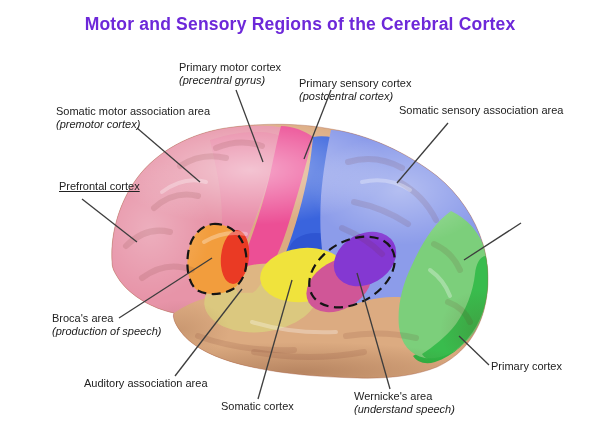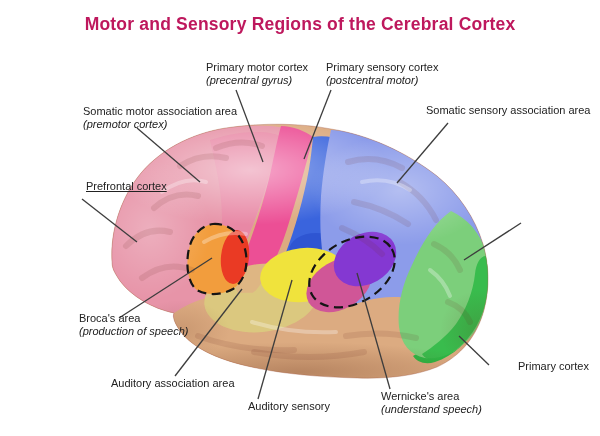--- a/index.html
+++ b/index.html
@@ -1,26 +1,26 @@
 <!DOCTYPE html>
 <html><head>
 <meta charset="utf-8">
 <style>
   html,body{margin:0;padding:0;background:#fff;}
   #stage{position:relative;width:600px;height:436px;background:#fff;overflow:hidden;
          font-family:"Liberation Sans","DejaVu Sans",sans-serif;}
   #title{position:absolute;left:0;top:14px;width:600px;text-align:center;
-         font-size:17.5px;font-weight:bold;letter-spacing:.2px;color:#be185d;}
+         font-size:17.5px;font-weight:bold;letter-spacing:.2px;color:#6d28d9;}
   svg{position:absolute;left:0;top:0;}
   .lbl{position:absolute;font-size:11px;line-height:12.5px;color:#222;white-space:nowrap;}
-  .lbl .ln{display:block;margin-left:27px;}
+  .lbl .ln{display:block;}
   .lbl .it{font-style:italic;}
   .lbl.right{text-align:right;}
   #lbl-primary-motor{left:179px;top:61px;}
-  #lbl-primary-sensory{left:299px;top:61px;}
+  #lbl-primary-sensory{left:299px;top:77px;}
   #lbl-somatic-motor{left:56px;top:105px;}
   #lbl-somatic-sensory{left:399px;top:104px;}
   #lbl-prefrontal{left:59px;top:180px;text-decoration:underline;}
   #lbl-visual-assoc{right:47px;top:197px;}
   #lbl-broca{left:52px;top:312px;}
   #lbl-auditory-assoc{left:84px;top:377px;}
   #lbl-auditory{left:221px;top:400px;}
   #lbl-wernicke{left:354px;top:390px;}
   #lbl-visual{left:491px;top:360px;}
 </style>
@@ -126,41 +126,41 @@
       <line x1="489" y1="365" x2="459" y2="336" stroke="#3d3d3d"></line>
     </g>
   </svg>
 
   <div class="lbl" id="lbl-primary-motor">
     <span class="ln">Primary motor cortex</span>
     <span class="ln it">(precentral gyrus)</span>
   </div>
   <div class="lbl" id="lbl-primary-sensory">
     <span class="ln">Primary sensory cortex</span>
-    <span class="ln it">(postcentral motor)</span>
+    <span class="ln it">(postcentral cortex)</span>
   </div>
   <div class="lbl" id="lbl-somatic-motor">
     <span class="ln">Somatic motor association area</span>
     <span class="ln it">(premotor cortex)</span>
   </div>
   <div class="lbl" id="lbl-somatic-sensory">
     <span class="ln">Somatic sensory association area</span>
   </div>
   <div class="lbl" id="lbl-prefrontal">
     <span class="ln">Prefrontal cortex</span>
   </div>
   <div class="lbl" id="lbl-broca">
     <span class="ln">Broca's area</span>
     <span class="ln it">(production of speech)</span>
   </div>
   <div class="lbl" id="lbl-auditory-assoc">
     <span class="ln">Auditory association area</span>
   </div>
   <div class="lbl" id="lbl-auditory">
-    <span class="ln">Auditory sensory</span>
+    <span class="ln">Somatic cortex</span>
   </div>
   <div class="lbl" id="lbl-wernicke">
     <span class="ln">Wernicke's area</span>
     <span class="ln it">(understand speech)</span>
   </div>
   <div class="lbl" id="lbl-visual">
     <span class="ln">Primary cortex</span>
   </div>
 
 </div>

